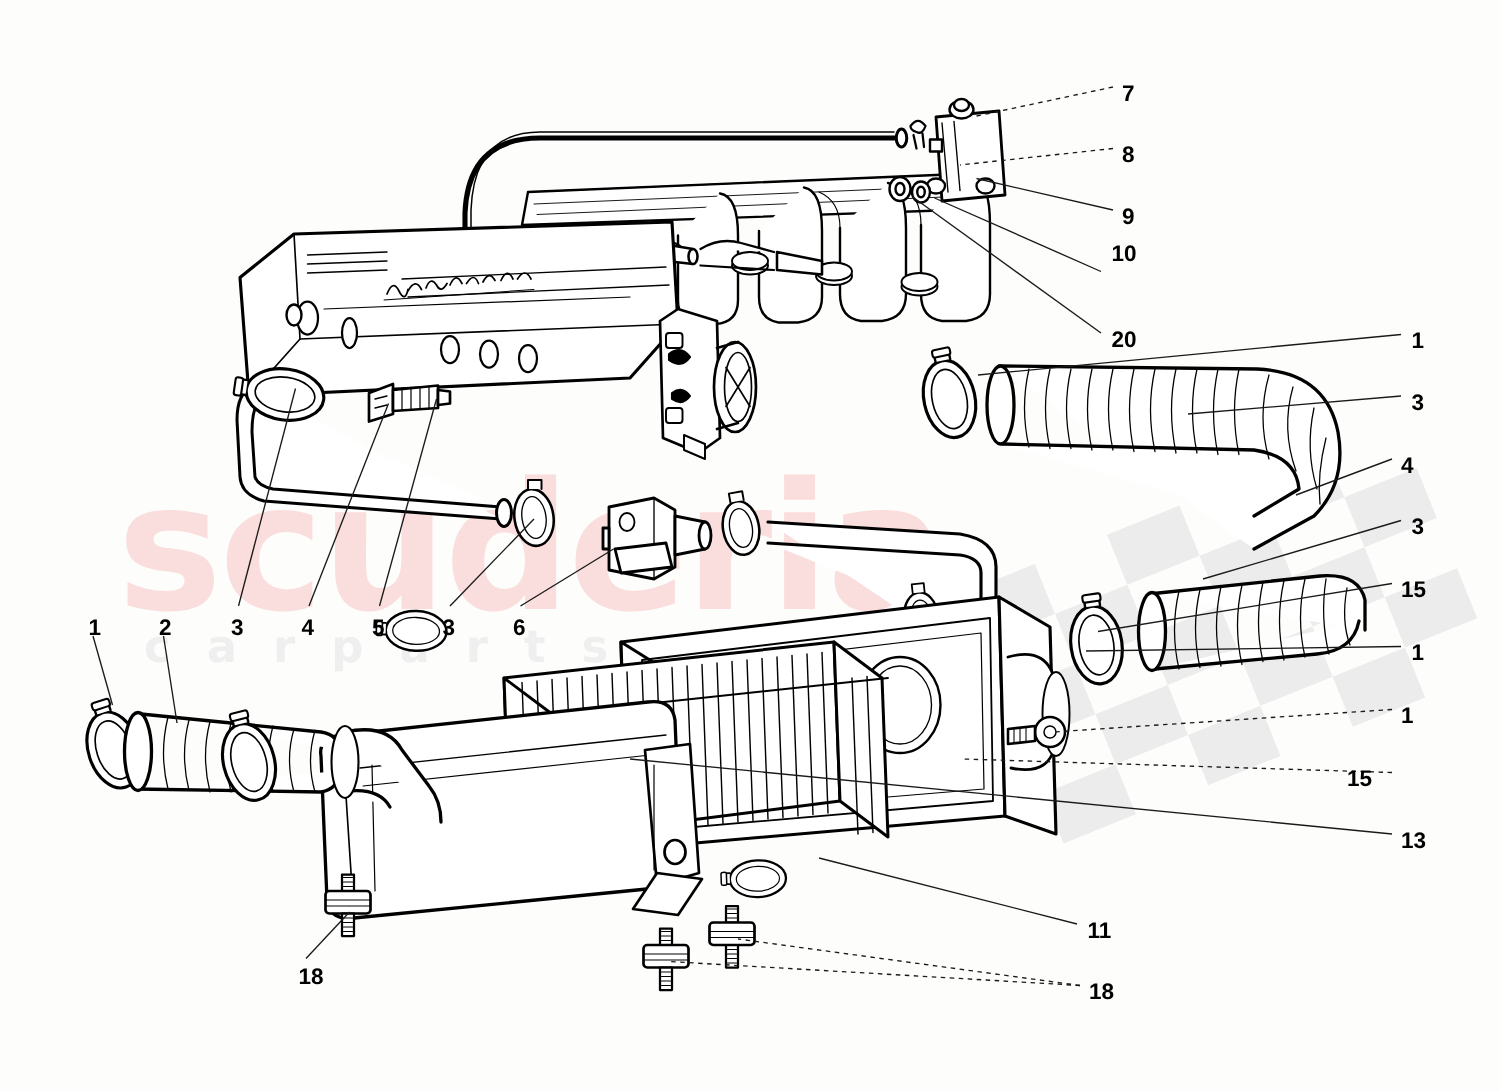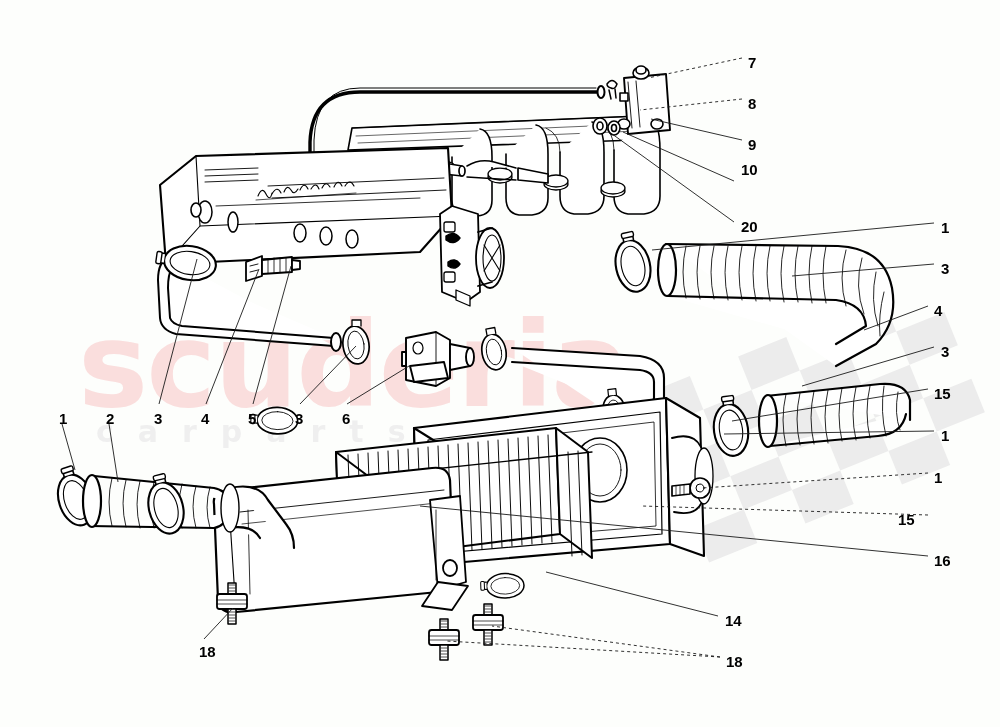--- a/index.html
+++ b/index.html
@@ -411,22 +411,22 @@
   <div class="callout" style="left:741px;top:162px">10</div>
   <div class="callout" style="left:741px;top:219px">20</div>
   <div class="callout" style="left:941px;top:220px">1</div>
   <div class="callout" style="left:941px;top:261px">3</div>
   <div class="callout" style="left:934px;top:303px">4</div>
   <div class="callout" style="left:941px;top:344px">3</div>
   <div class="callout" style="left:934px;top:386px">15</div>
   <div class="callout" style="left:941px;top:428px">1</div>
   <div class="callout" style="left:934px;top:470px">1</div>
   <div class="callout" style="left:898px;top:512px">15</div>
-  <div class="callout" style="left:934px;top:553px">16</div>
-  <div class="callout" style="left:725px;top:613px">14</div>
+  <div class="callout" style="left:934px;top:553px">13</div>
+  <div class="callout" style="left:725px;top:613px">11</div>
   <div class="callout" style="left:726px;top:654px">18</div>
   <div class="callout" style="left:59px;top:411px">1</div>
   <div class="callout" style="left:106px;top:411px">2</div>
   <div class="callout" style="left:154px;top:411px">3</div>
   <div class="callout" style="left:201px;top:411px">4</div>
   <div class="callout" style="left:248px;top:411px">5</div>
   <div class="callout" style="left:295px;top:411px">3</div>
   <div class="callout" style="left:342px;top:411px">6</div>
   <div class="callout" style="left:199px;top:644px">18</div>
 

